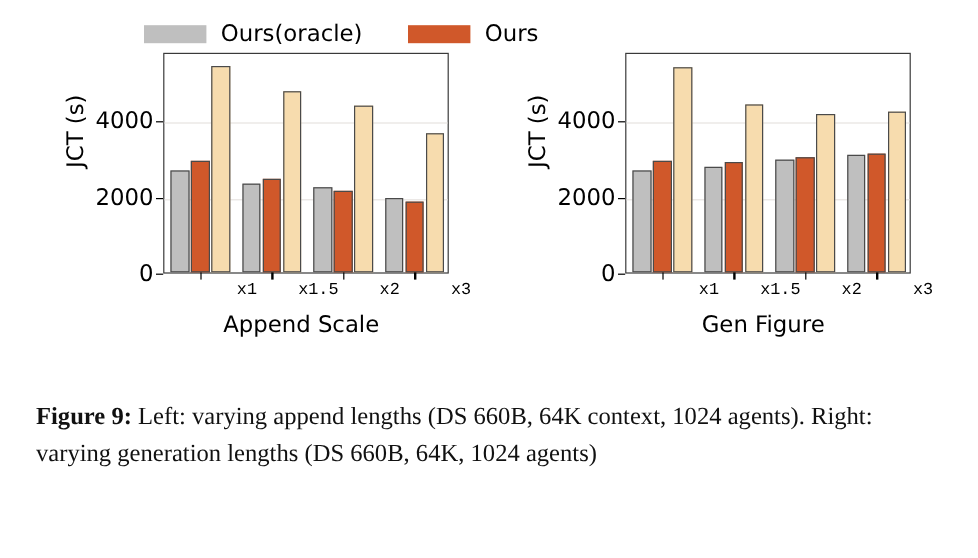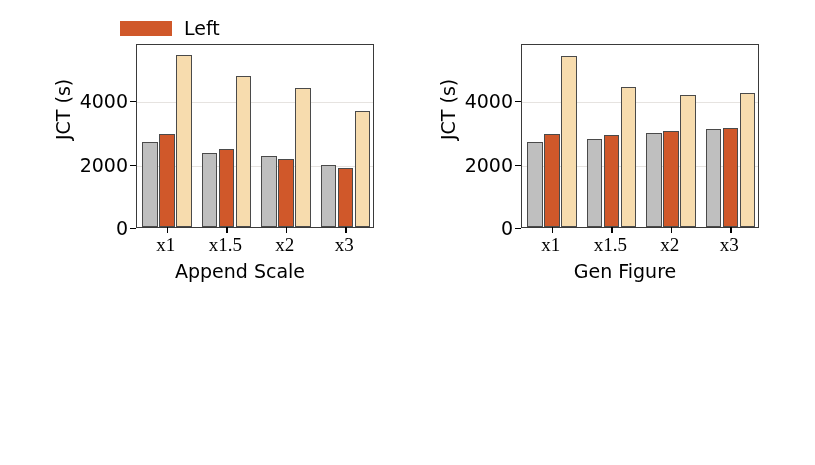--- a/index.html
+++ b/index.html
@@ -124,28 +124,29 @@
   }
   .xticklabels {
     position: absolute;
     left: 78px;
     top: 190px;
     width: 238px;
     height: 26px;
   }
   .xtick-label {
     position: absolute;
-    font-size: 19px;
-    font-family: Liberation Serif, serif;
+    font-size: 14px;
+    font-family: Liberation Mono, monospace;
     transform: translateX(-50%);
     white-space: nowrap;
+    margin-left: 40px;
   }
   .xlabel {
     position: absolute;
-    left: 63px;
+    left: 74px;
     top: 216px;
     width: 238px;
     text-align: center;
     font-size: 19px;
     font-family: "DejaVu Sans", sans-serif;
     white-space: nowrap;
   }
 
   
   #caption {
@@ -163,22 +164,26 @@
     font-weight: bold;
   }
 </style>
 </head>
 <body>
 
 <div id="figure">
 
   <div id="legend">
     <div class="legend-entry">
+      <span class="legend-swatch" style="background: rgb(191, 191, 191);"></span>
+      <span class="legend-label">Ours(oracle)</span>
+    </div>
+    <div class="legend-entry">
       <span class="legend-swatch" style="background: rgb(208, 88, 42);"></span>
-      <span class="legend-label">Left</span>
+      <span class="legend-label">Ours</span>
     </div>
   </div>
 
   <div class="panel" id="panel-left">
     <div class="ylabel">JCT (s)</div>
     <div class="ytick-col">
         <div class="ytick" style="top: 184px;">0</div>
         <div class="ytick-mark" style="top: 184px;"></div>
         <div class="ytick" style="top: 120.552px;">2000</div>
         <div class="ytick-mark" style="top: 120.552px;"></div>
@@ -246,14 +251,17 @@
       </div>
     <div class="xticklabels">
         <div class="xtick-label" style="left: 29.75px;">x1</div>
         <div class="xtick-label" style="left: 89.25px;">x1.5</div>
         <div class="xtick-label" style="left: 148.75px;">x2</div>
         <div class="xtick-label" style="left: 208.25px;">x3</div>
       </div>
     <div class="xlabel">Gen Figure</div>
   </div>
 
+  <div id="caption">
+    <span class="cap-head">Figure 9:</span><span> Left: varying append lengths (DS 660B, 64K context, 1024 agents). Right: varying generation lengths (DS 660B, 64K, 1024 agents)</span>
+  </div>
 
 </div>
 
 </body></html>

